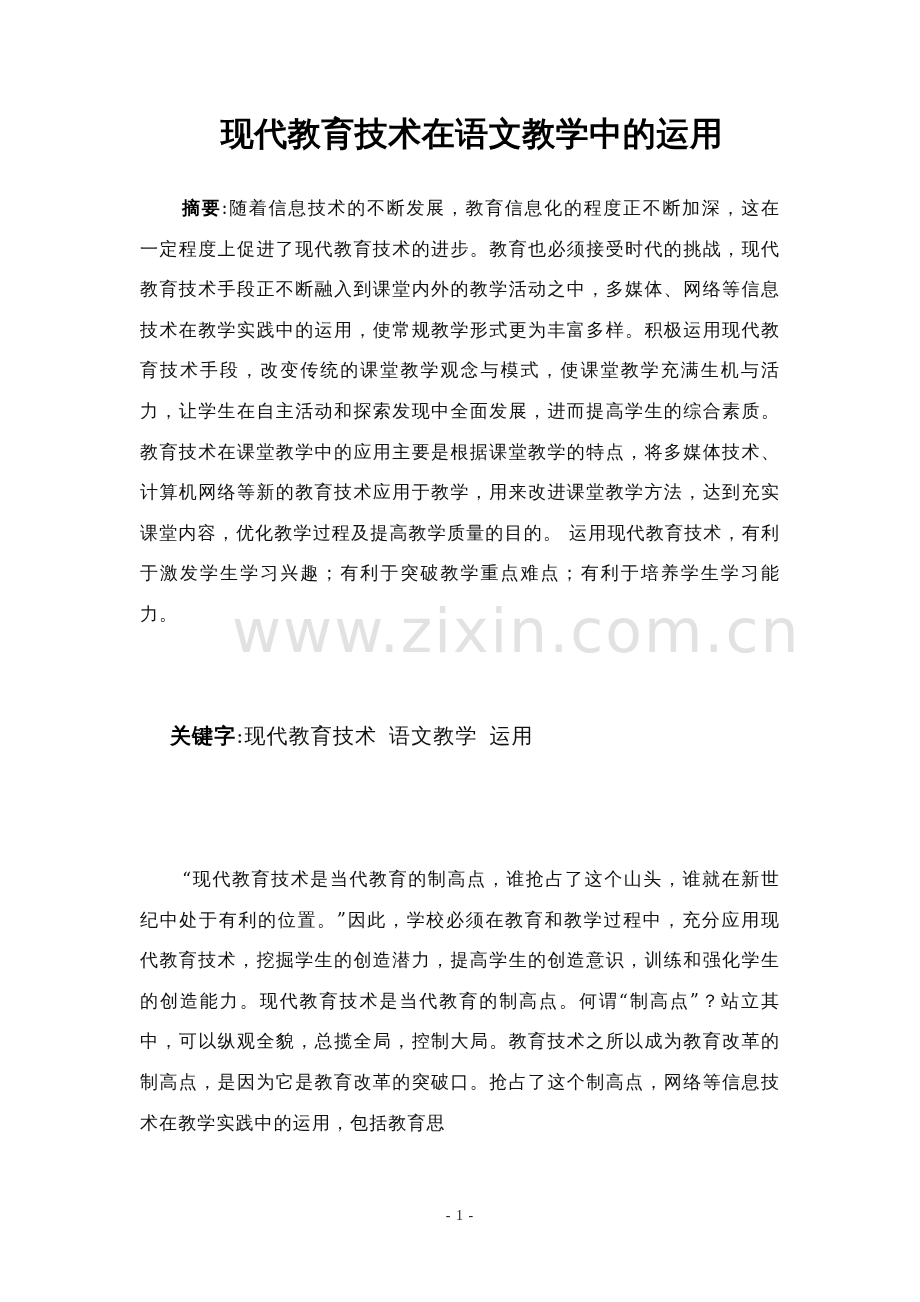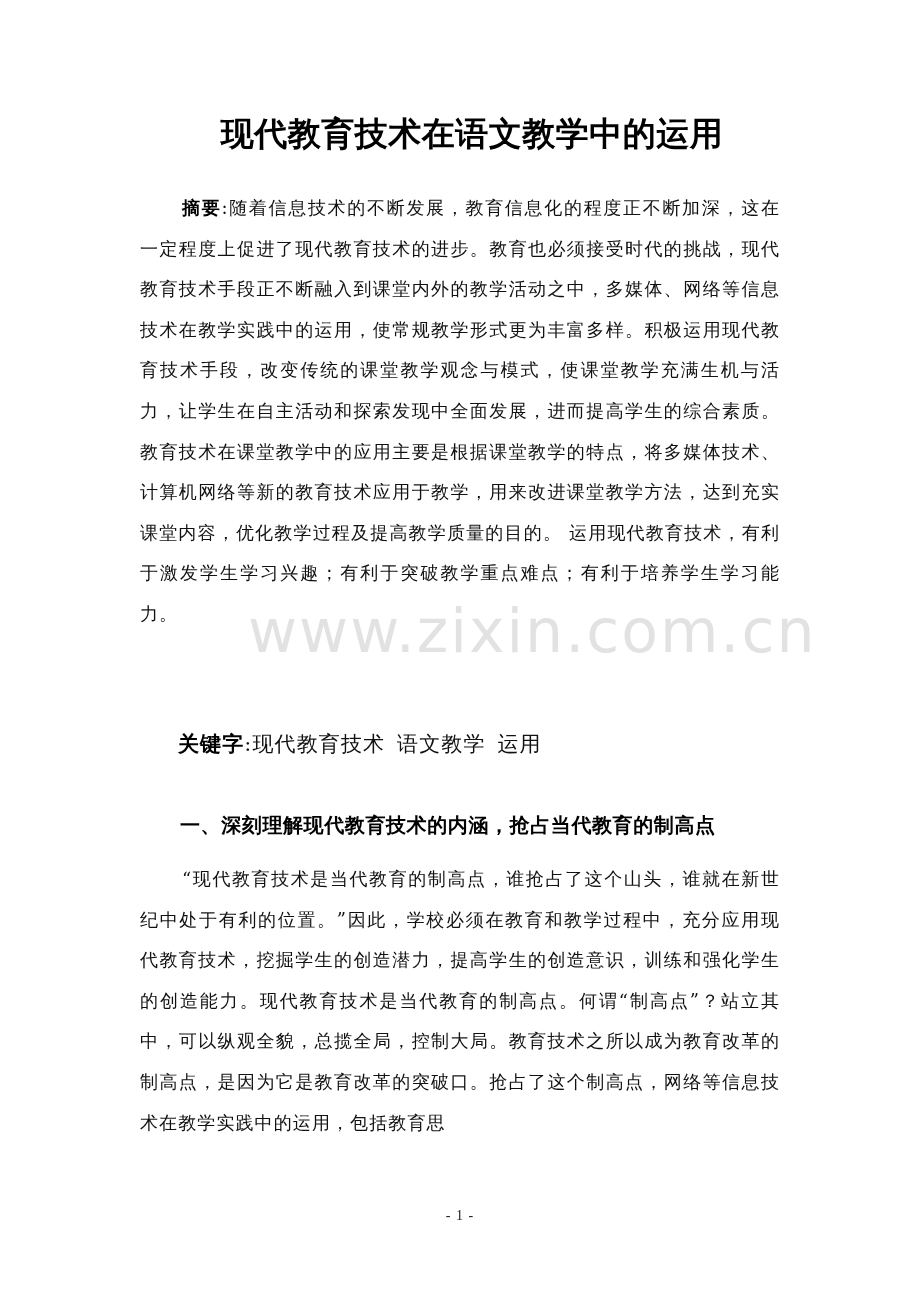--- a/index.html
+++ b/index.html
@@ -54,21 +54,21 @@
     }
     .keywords {
       position: absolute;
       left: 140px;
       top: 716px;
       width: 640px;
       font-size: 21px;
       line-height: 40.6px;
       letter-spacing: 1.1px;
       text-indent: 30px;
-      margin: 8px;
+      margin: 0;
     }
     .kw-sep { display: inline-block; width: 12px; }
     .section-heading {
       position: absolute;
       left: 180px;
       top: 812px;
       font-family: "DejaVu Sans", "Liberation Sans", sans-serif;
       font-weight: bold;
       font-size: 20px;
       letter-spacing: 0.6px;
@@ -80,21 +80,20 @@
       position: absolute;
       left: 232px;
       top: 596px;
       font-family: "DejaVu Sans", "Liberation Sans", sans-serif;
       font-size: 60px;
       letter-spacing: 2px;
       color: rgba(190,190,190,0.45);
       pointer-events: none;
       white-space: nowrap;
       z-index: 2;
-      margin-left: 16px;
     }
     .footer {
       position: absolute;
       left: 0; right: 0;
       top: 1208px;
       text-align: center;
       font-family: "Liberation Serif", "DejaVu Serif", serif;
       font-size: 14px;
       color: #222;
       letter-spacing: 1px;
@@ -104,21 +103,20 @@
 <body>
 
 <div class="page">
 
   <h1 class="title">现代教育技术在语文教学中的运用</h1>
 
   <p class="body-block abstract indent"><span class="label-bold">摘要</span><span>:</span><span>随着信息技术的不断发展，教育信息化的程度正不断加深，这在一定程度上促进了现代教育技术的进步。教育也必须接受时代的挑战，现代教育技术手段正不断融入到课堂内外的教学活动之中，多媒体、网络等信息技术在教学实践中的运用，使常规教学形式更为丰富多样。积极运用现代教育技术手段，改变传统的课堂教学观念与模式，使课堂教学充满生机与活力，让学生在自主活动和探索发现中全面发展，进而提高学生的综合素质。教育技术在课堂教学中的应用主要是根据课堂教学的特点，将多媒体技术、计算机网络等新的教育技术应用于教学，用来改进课堂教学方法，达到充实课堂内容，优化教学过程及提高教学质量的目的。 运用现代教育技术，有利于激发学生学习兴趣；有利于突破教学重点难点；有利于培养学生学习能力。</span></p>
 
   <p class="keywords"><span class="label-bold">关键字</span><span>:</span><span>现代教育技术</span><span class="kw-sep"></span><span>语文教学</span><span class="kw-sep"></span><span>运用</span></p>
 
-  <h2 class="section-heading">一、深刻理解现代教育技术的内涵，抢占当代教育的制高点</h2>
 
   <p class="body-block section-body indent">“现代教育技术是当代教育的制高点，谁抢占了这个山头，谁就在新世纪中处于有利的位置。”因此，学校必须在教育和教学过程中，充分应用现代教育技术，挖掘学生的创造潜力，提高学生的创造意识，训练和强化学生的创造能力。现代教育技术是当代教育的制高点。何谓“制高点”？站立其中，可以纵观全貌，总揽全局，控制大局。教育技术之所以成为教育改革的制高点，是因为它是教育改革的突破口。抢占了这个制高点，网络等信息技术在教学实践中的运用，包括教育思</p>
 
   <div class="watermark">www.zixin.com.cn</div>
 
   <div class="footer">- 1 -</div>
 
 </div>
 
 </body></html>

